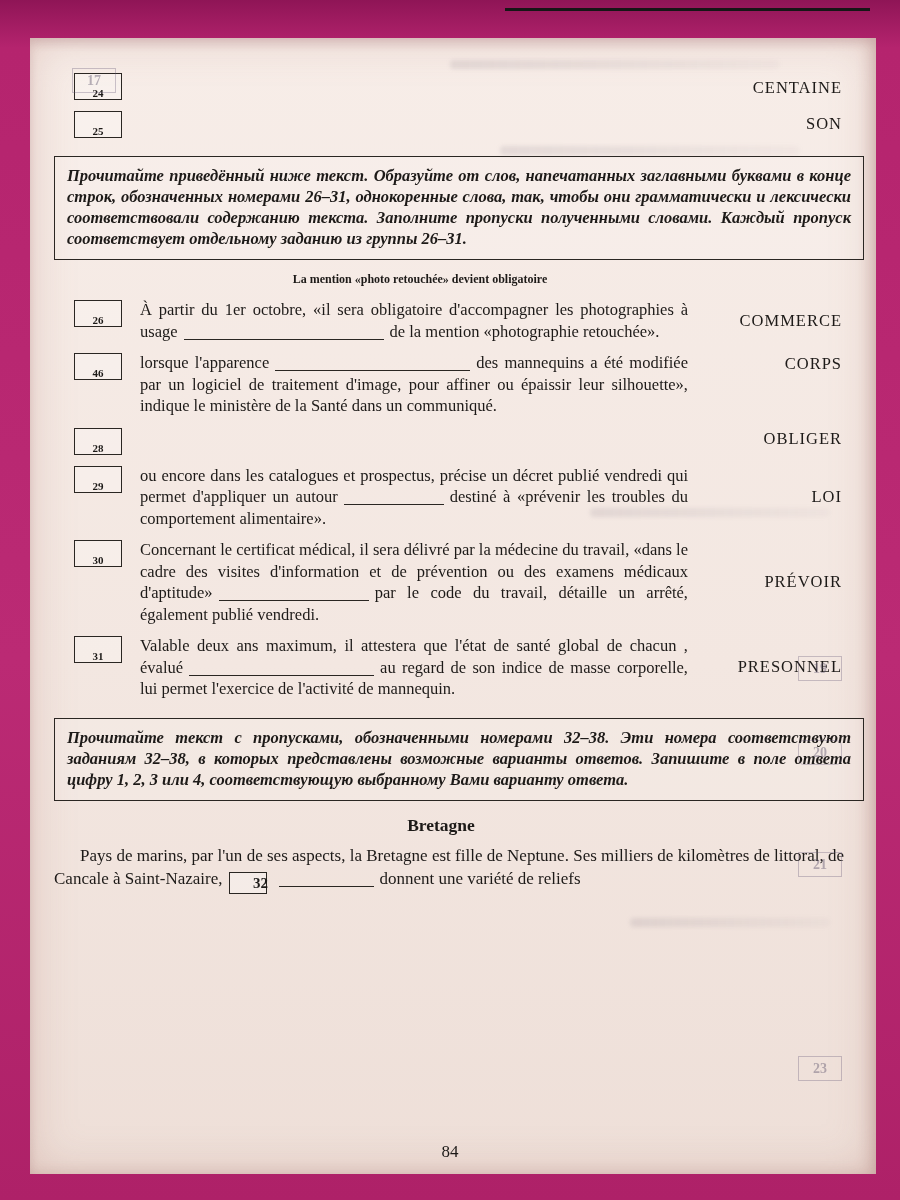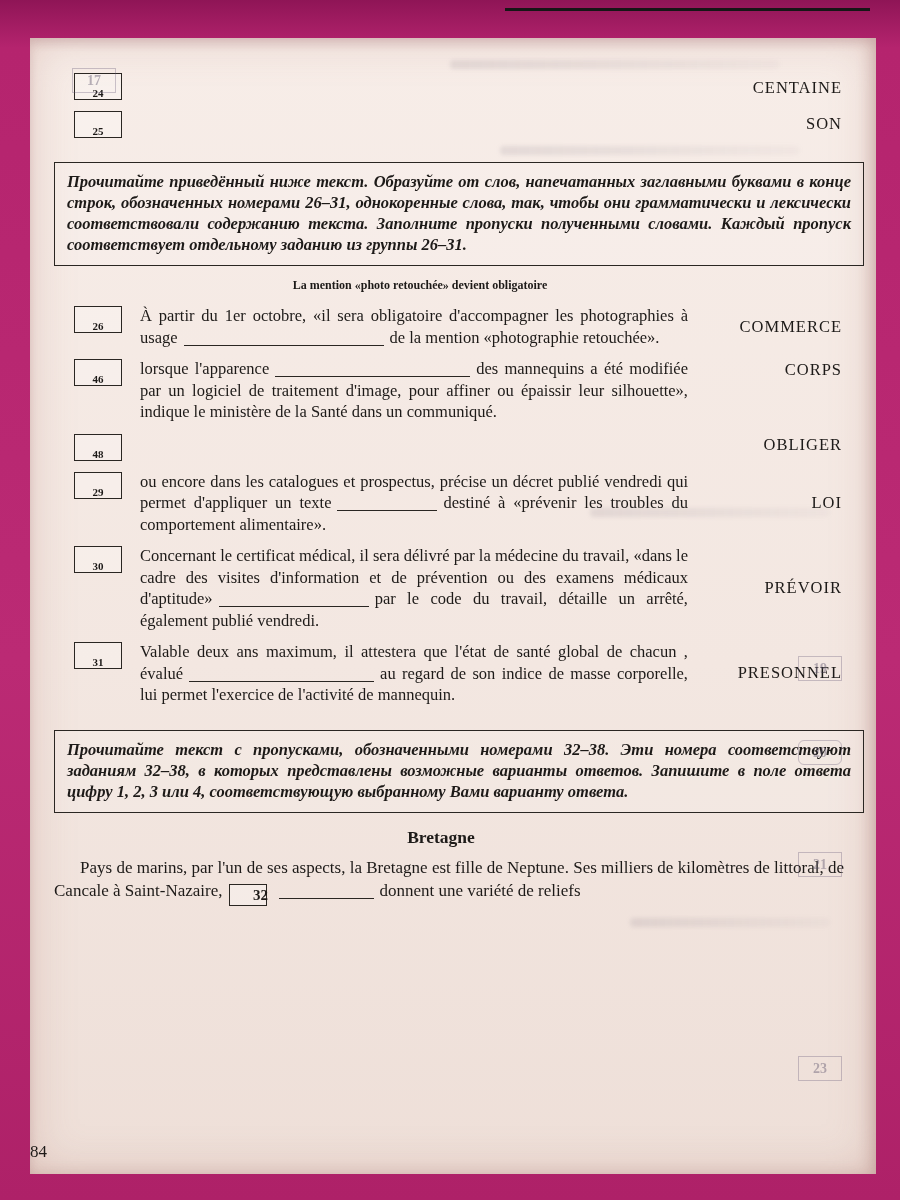--- a/index.html
+++ b/index.html
@@ -23,33 +23,33 @@
     border:1.6px solid #2a2622;background:rgba(255,255,255,.25);
     display:flex;align-items:flex-end;justify-content:center;
     font-weight:bold;font-size:11px;
   }
   .task-text{width:548px;font-size:16.5px;line-height:21.5px;text-align:justify;}
   .keyword{flex:1;text-align:right;padding-right:6px;font-size:16.5px;letter-spacing:1px;align-self:center;white-space:nowrap;}
   .kw-top{align-self:flex-start;padding-top:2px;}
   .kw-bottom{align-self:flex-end;padding-bottom:2px;}
   .blank{display:inline-block;height:13px;border-bottom:1.3px solid #2a2622;transform:translateY(3px);margin:0 6px;}
   .instruction{
-    border:1.6px solid #2a2622;margin:24px -16px 12px -20px;padding:8px 12px 10px 12px;
+    border:1.6px solid #2a2622;margin:18px -16px 12px -20px;padding:8px 12px 10px 12px;
     font-style:italic;font-weight:bold;font-size:16.5px;line-height:21px;text-align:justify;
     background:rgba(255,255,255,.12);
   }
   .section-title{width:612px;margin:4px 0 12px 40px;text-align:center;font-weight:bold;font-size:12px;}
   .reading-title{text-align:center;font-weight:bold;font-size:17.5px;margin:14px 40px 8px 0;}
   .reading-para{font-size:17px;line-height:23px;text-align:justify;text-indent:26px;margin:0 4px 0 -20px;}
   .inline-numbox{
     display:inline-flex;align-items:center;justify-content:center;
     width:36px;height:20px;border:1.5px solid #2a2622;background:rgba(255,255,255,.3);
     font-weight:bold;font-size:15px;vertical-align:-4px;margin:0 6px 0 6px;
   }
-  .page-number{position:absolute;bottom:12px;left:0;right:18px;font-size:17px;}
+  .page-number{position:absolute;bottom:12px;left:0;right:18px;text-align:center;font-size:17px;padding-left:12px;}
   .ghost-box{
     position:absolute;width:42px;height:23px;border:1.5px solid rgba(100,88,118,.32);
     color:rgba(88,78,104,.42);font-size:14px;font-weight:bold;
     display:flex;align-items:center;justify-content:center;filter:blur(.5px);
   }
   .smudge{position:absolute;height:9px;border-radius:5px;filter:blur(2px);
     background:linear-gradient(90deg,rgba(115,105,120,.14),rgba(115,105,120,.04));}
 </style>
 </head>
 <body>
@@ -91,30 +91,30 @@
     <div class="task">
       <div class="numbox">
         <span>46</span>
       </div>
       <div class="task-text"><span>lorsque l'apparence</span><span class="blank" style="width:195px"></span><span>des mannequins a été modifiée par un logiciel de traitement d'image, pour affiner ou épaissir leur silhouette», indique le ministère de la Santé dans un communiqué.</span></div>
       <div class="keyword kw-top">CORPS</div>
     </div>
 
     <div class="task">
       <div class="numbox">
-        <span>48</span>
+        <span>28</span>
       </div>
       <div class="keyword kw-top">OBLIGER</div>
     </div>
 
     <div class="task">
       <div class="numbox">
         <span>29</span>
       </div>
-      <div class="task-text"><span>ou encore dans les catalogues et prospectus, précise un décret publié vendredi qui permet d'appliquer un texte</span><span class="blank" style="width:100px"></span><span>destiné à «prévenir les troubles du comportement alimentaire».</span></div>
+      <div class="task-text"><span>ou encore dans les catalogues et prospectus, précise un décret publié vendredi qui permet d'appliquer un autour</span><span class="blank" style="width:100px"></span><span>destiné à «prévenir les troubles du comportement alimentaire».</span></div>
       <div class="keyword">LOI</div>
     </div>
 
     <div class="task">
       <div class="numbox">
         <span>30</span>
       </div>
       <div class="task-text"><span>Concernant le certificat médical, il sera délivré par la médecine du travail, «dans le cadre des visites d'information et de prévention ou des examens médicaux d'aptitude»</span><span class="blank" style="width:150px"></span><span>par le code du travail, détaille un arrêté, également publié vendredi.</span></div>
       <div class="keyword">PRÉVOIR</div>
     </div>

